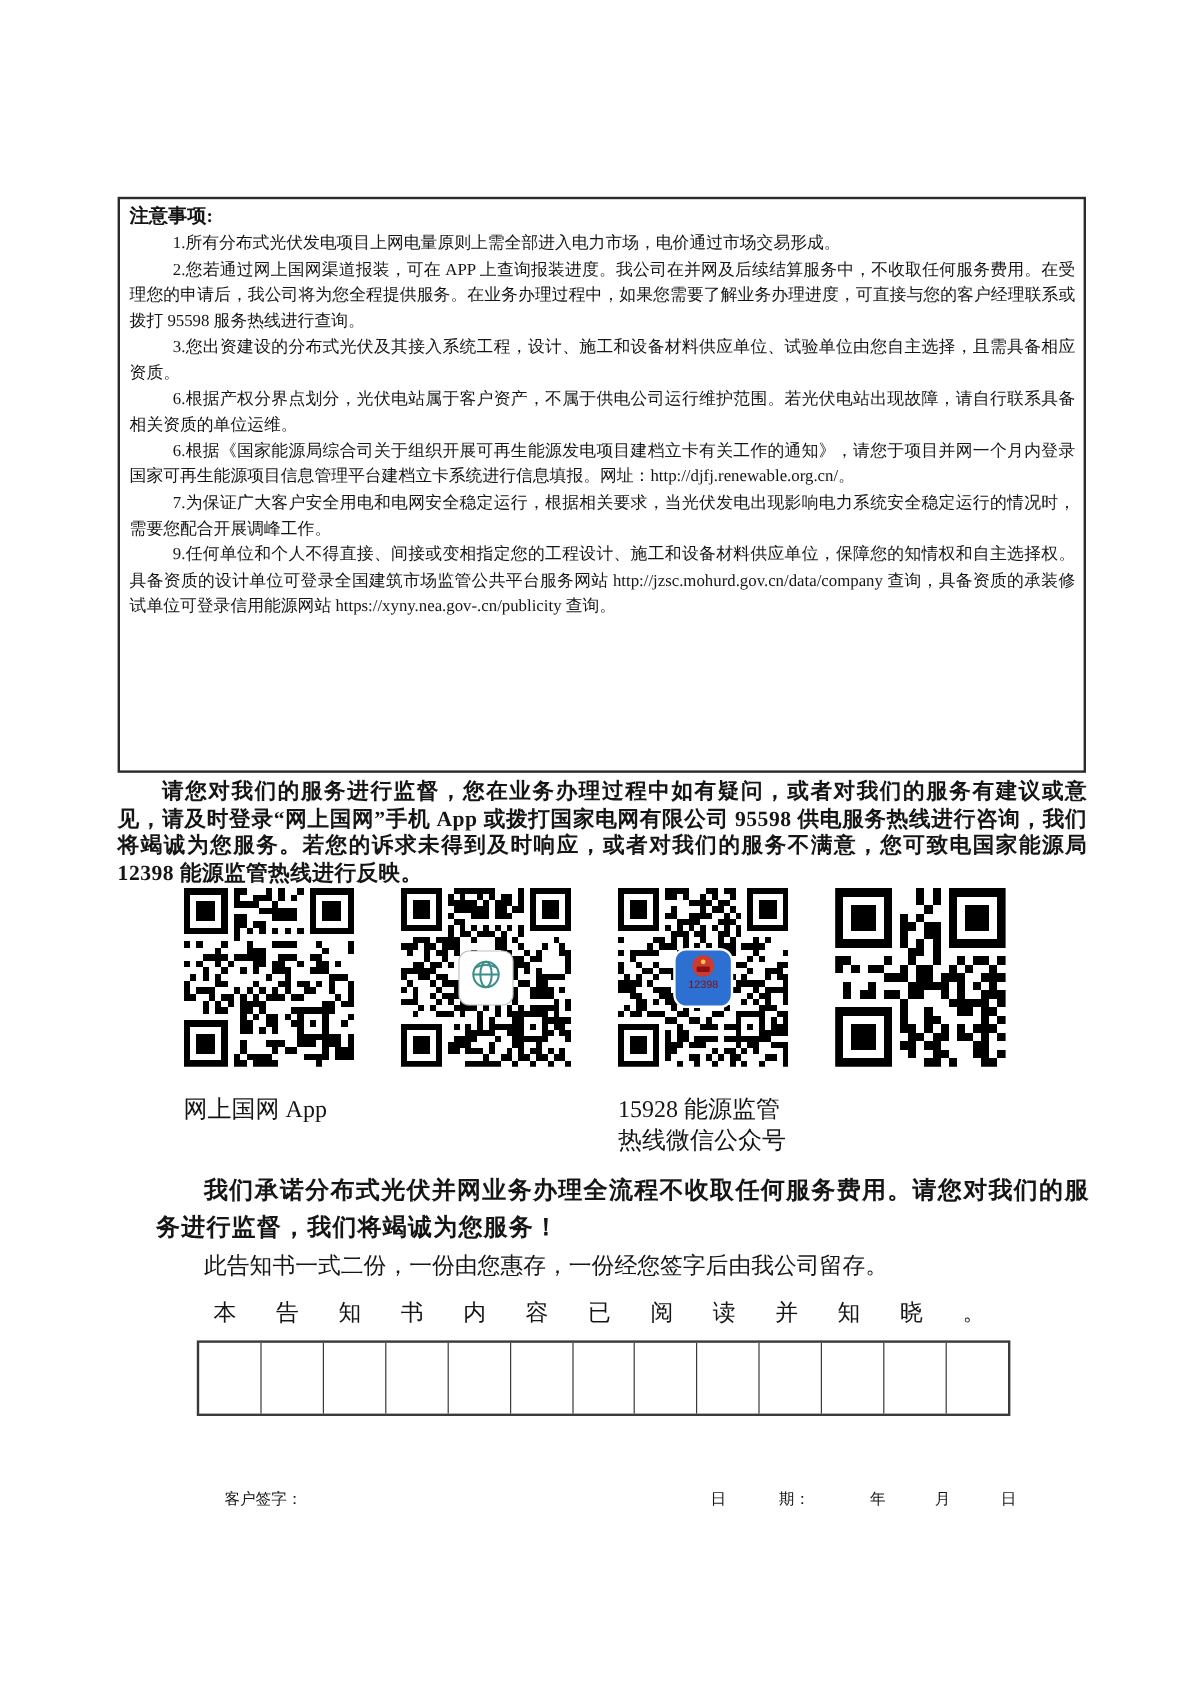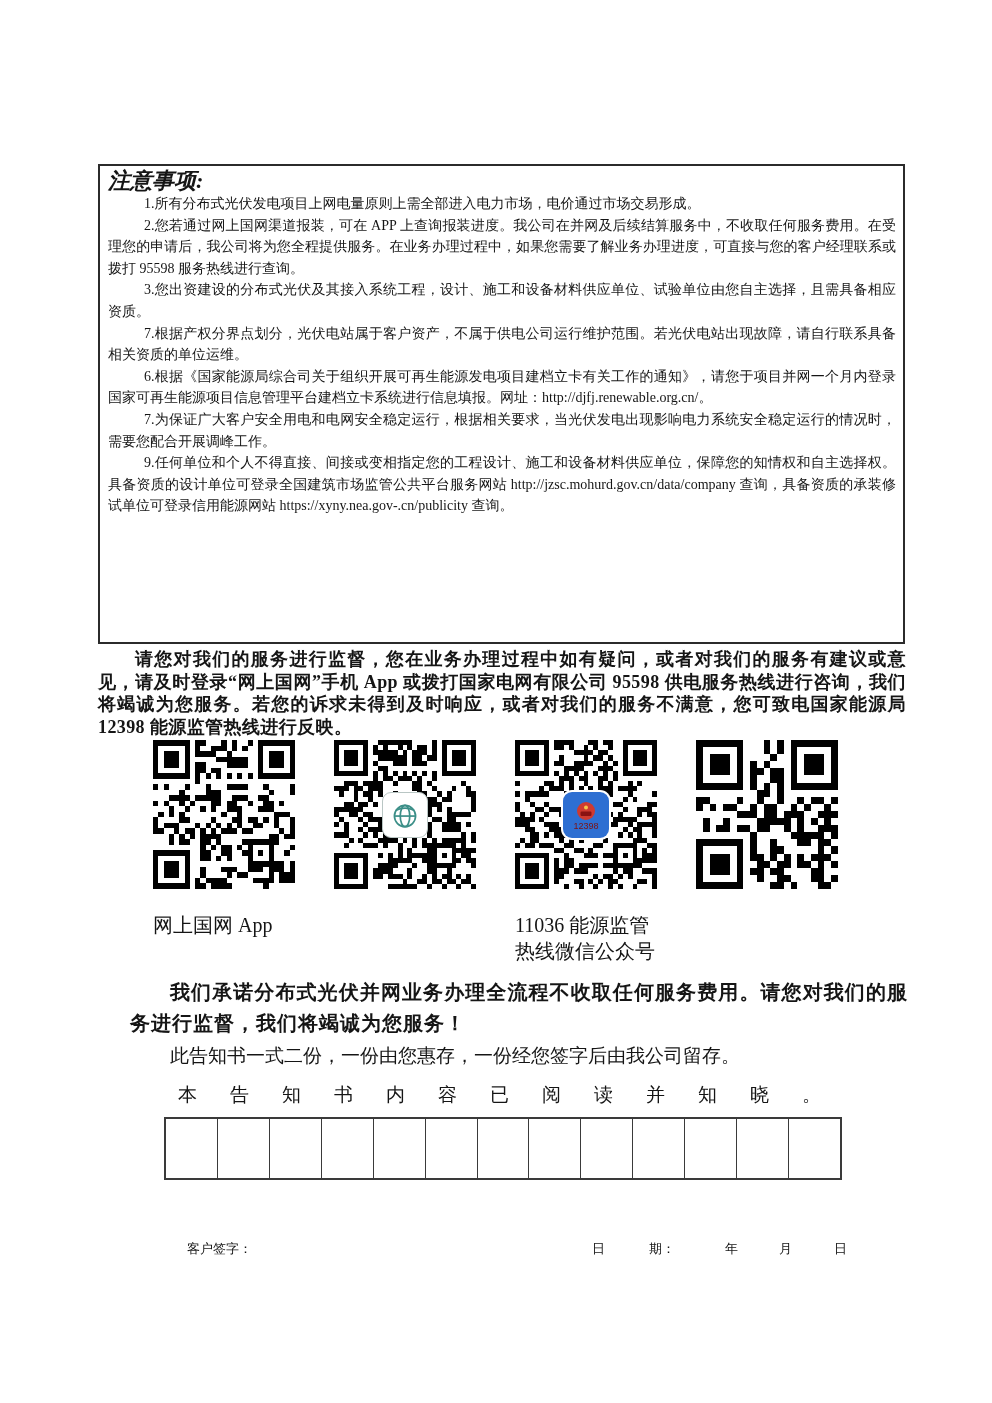--- a/index.html
+++ b/index.html
@@ -13,21 +13,21 @@
   }
   
   .notice-box{
     position:absolute;left:98px;top:164px;width:807px;height:480px;
     box-sizing:border-box;
     border:2px solid #2b2b2b;
     padding:3px 7px 0 8px;
     overflow:hidden;
   }
   .notice-title{
-    font-size:22px;font-weight:bold;line-height:24px;margin:0;font-style:italic;
+    font-size:16px;font-weight:bold;line-height:24px;margin:0;
   }
   .notice-box p.item{
     margin:0;
     font-size:14px;line-height:21.6px;
     text-indent:36px;
     text-align:justify;
   }
   
   .supervision{
     position:absolute;left:98px;top:648px;width:808px;
@@ -39,21 +39,21 @@
     position:absolute;left:98px;top:740px;width:807px;
     display:flex;gap:39px;padding-left:55px;box-sizing:border-box;
   }
   .qr-col{width:142px;flex:0 0 142px;}
   .qr-frame{
     position:relative;width:142px;height:149px;background:#fff;
   }
   .qr-frame svg{display:block;width:100%;height:100%;}
   .qr-logo{
     position:absolute;top:50%;left:50%;transform:translate(-50%,-50%);
-    display:flex;flex-direction:column;align-items:center;justify-content:center;
+    display:flex;flex-direction:column;align-items:center;
   }
   .qr-logo.green{
     width:44px;height:44px;background:#fff;border:1px solid #b9c6c4;border-radius:9px;
   }
   .qr-logo.green svg{width:36px;height:36px;}
   .qr-logo.blue{
     width:46px;height:46px;background:#2e6fd2;border-radius:9px;
     box-shadow:0 0 0 2px #ffffff;
   }
   .qr-logo.blue svg{width:20px;height:20px;margin-top:3px;}
@@ -105,21 +105,21 @@
 </head>
 <body>
 
 <div class="page">
 
   <div class="notice-box">
     <p class="notice-title">注意事项:</p>
     <p class="item">1.所有分布式光伏发电项目上网电量原则上需全部进入电力市场，电价通过市场交易形成。</p>
     <p class="item">2.您若通过网上国网渠道报装，可在 APP 上查询报装进度。我公司在并网及后续结算服务中，不收取任何服务费用。在受理您的申请后，我公司将为您全程提供服务。在业务办理过程中，如果您需要了解业务办理进度，可直接与您的客户经理联系或拨打 95598 服务热线进行查询。</p>
     <p class="item">3.您出资建设的分布式光伏及其接入系统工程，设计、施工和设备材料供应单位、试验单位由您自主选择，且需具备相应资质。</p>
-    <p class="item">7.根据产权分界点划分，光伏电站属于客户资产，不属于供电公司运行维护范围。若光伏电站出现故障，请自行联系具备相关资质的单位运维。</p>
+    <p class="item">6.根据产权分界点划分，光伏电站属于客户资产，不属于供电公司运行维护范围。若光伏电站出现故障，请自行联系具备相关资质的单位运维。</p>
     <p class="item">6.根据《国家能源局综合司关于组织开展可再生能源发电项目建档立卡有关工作的通知》，请您于项目并网一个月内登录国家可再生能源项目信息管理平台建档立卡系统进行信息填报。网址：http://djfj.renewable.org.cn/。</p>
     <p class="item">7.为保证广大客户安全用电和电网安全稳定运行，根据相关要求，当光伏发电出现影响电力系统安全稳定运行的情况时，需要您配合开展调峰工作。</p>
     <p class="item">9.任何单位和个人不得直接、间接或变相指定您的工程设计、施工和设备材料供应单位，保障您的知情权和自主选择权。具备资质的设计单位可登录全国建筑市场监管公共平台服务网站 http://jzsc.mohurd.gov.cn/data/company 查询，具备资质的承装修试单位可登录信用能源网站 https://xyny.nea.gov-.cn/publicity 查询。</p>
   </div>
 
   <p class="supervision">请您对我们的服务进行监督，您在业务办理过程中如有疑问，或者对我们的服务有建议或意见，请及时登录“网上国网”手机 App 或拨打国家电网有限公司 95598 供电服务热线进行咨询，我们将竭诚为您服务。若您的诉求未得到及时响应，或者对我们的服务不满意，您可致电国家能源局 12398 能源监管热线进行反映。</p>
 
   <div class="qr-row">
 
     <div class="qr-col">
@@ -158,21 +158,21 @@
         <div class="qr-logo blue">
           <svg viewBox="0 0 20 20">
             <circle cx="10" cy="10" r="9" fill="#cf3a30"></circle>
             <circle cx="10" cy="6.5" r="2" fill="#f6c54b"></circle>
             <rect x="4.5" y="10.5" width="11" height="4.5" rx="1.2" fill="#8a1212"></rect>
           </svg>
           <span class="badge-num">12398</span>
         </div>
       </div>
       <div class="qr-label">
-        <div class="l1">11036 能源监管</div>
+        <div class="l1">15928 能源监管</div>
         <div class="l2">热线微信公众号</div>
       </div>
     </div>
 
     <div class="qr-col">
       <div class="qr-frame">
           <svg viewBox="0 0 21 21" preserveAspectRatio="none" shape-rendering="crispEdges">
             <path d="M0 0h1v1h-1zM1 0h1v1h-1zM2 0h1v1h-1zM3 0h1v1h-1zM4 0h1v1h-1zM5 0h1v1h-1zM6 0h1v1h-1zM10 0h1v1h-1zM12 0h1v1h-1zM14 0h1v1h-1zM15 0h1v1h-1zM16 0h1v1h-1zM17 0h1v1h-1zM18 0h1v1h-1zM19 0h1v1h-1zM20 0h1v1h-1zM0 1h1v1h-1zM6 1h1v1h-1zM10 1h1v1h-1zM12 1h1v1h-1zM14 1h1v1h-1zM20 1h1v1h-1zM0 2h1v1h-1zM2 2h1v1h-1zM3 2h1v1h-1zM4 2h1v1h-1zM6 2h1v1h-1zM11 2h1v1h-1zM14 2h1v1h-1zM16 2h1v1h-1zM17 2h1v1h-1zM18 2h1v1h-1zM20 2h1v1h-1zM0 3h1v1h-1zM2 3h1v1h-1zM3 3h1v1h-1zM4 3h1v1h-1zM6 3h1v1h-1zM8 3h1v1h-1zM10 3h1v1h-1zM14 3h1v1h-1zM16 3h1v1h-1zM17 3h1v1h-1zM18 3h1v1h-1zM20 3h1v1h-1zM0 4h1v1h-1zM2 4h1v1h-1zM3 4h1v1h-1zM4 4h1v1h-1zM6 4h1v1h-1zM8 4h1v1h-1zM9 4h1v1h-1zM11 4h1v1h-1zM12 4h1v1h-1zM14 4h1v1h-1zM16 4h1v1h-1zM17 4h1v1h-1zM18 4h1v1h-1zM20 4h1v1h-1zM0 5h1v1h-1zM6 5h1v1h-1zM8 5h1v1h-1zM11 5h1v1h-1zM12 5h1v1h-1zM14 5h1v1h-1zM20 5h1v1h-1zM0 6h1v1h-1zM1 6h1v1h-1zM2 6h1v1h-1zM3 6h1v1h-1zM4 6h1v1h-1zM5 6h1v1h-1zM6 6h1v1h-1zM8 6h1v1h-1zM10 6h1v1h-1zM12 6h1v1h-1zM14 6h1v1h-1zM15 6h1v1h-1zM16 6h1v1h-1zM17 6h1v1h-1zM18 6h1v1h-1zM19 6h1v1h-1zM20 6h1v1h-1zM9 7h1v1h-1zM10 7h1v1h-1zM12 7h1v1h-1zM0 8h1v1h-1zM1 8h1v1h-1zM6 8h1v1h-1zM9 8h1v1h-1zM12 8h1v1h-1zM15 8h1v1h-1zM17 8h1v1h-1zM18 8h1v1h-1zM20 8h1v1h-1zM0 9h1v1h-1zM2 9h1v1h-1zM4 9h1v1h-1zM5 9h1v1h-1zM8 9h1v1h-1zM10 9h1v1h-1zM11 9h1v1h-1zM14 9h1v1h-1zM16 9h1v1h-1zM19 9h1v1h-1zM6 10h1v1h-1zM7 10h1v1h-1zM8 10h1v1h-1zM10 10h1v1h-1zM11 10h1v1h-1zM13 10h1v1h-1zM14 10h1v1h-1zM15 10h1v1h-1zM18 10h1v1h-1zM19 10h1v1h-1zM20 10h1v1h-1zM1 11h1v1h-1zM4 11h1v1h-1zM9 11h1v1h-1zM10 11h1v1h-1zM11 11h1v1h-1zM12 11h1v1h-1zM13 11h1v1h-1zM15 11h1v1h-1zM17 11h1v1h-1zM19 11h1v1h-1zM1 12h1v1h-1zM3 12h1v1h-1zM4 12h1v1h-1zM6 12h1v1h-1zM7 12h1v1h-1zM9 12h1v1h-1zM10 12h1v1h-1zM13 12h1v1h-1zM15 12h1v1h-1zM18 12h1v1h-1zM19 12h1v1h-1zM20 12h1v1h-1zM8 13h1v1h-1zM14 13h1v1h-1zM15 13h1v1h-1zM16 13h1v1h-1zM17 13h1v1h-1zM18 13h1v1h-1zM20 13h1v1h-1zM0 14h1v1h-1zM1 14h1v1h-1zM2 14h1v1h-1zM3 14h1v1h-1zM4 14h1v1h-1zM5 14h1v1h-1zM6 14h1v1h-1zM8 14h1v1h-1zM11 14h1v1h-1zM15 14h1v1h-1zM16 14h1v1h-1zM18 14h1v1h-1zM19 14h1v1h-1zM0 15h1v1h-1zM6 15h1v1h-1zM8 15h1v1h-1zM11 15h1v1h-1zM12 15h1v1h-1zM18 15h1v1h-1zM20 15h1v1h-1zM0 16h1v1h-1zM2 16h1v1h-1zM3 16h1v1h-1zM4 16h1v1h-1zM6 16h1v1h-1zM8 16h1v1h-1zM9 16h1v1h-1zM11 16h1v1h-1zM13 16h1v1h-1zM15 16h1v1h-1zM17 16h1v1h-1zM18 16h1v1h-1zM19 16h1v1h-1zM0 17h1v1h-1zM2 17h1v1h-1zM3 17h1v1h-1zM4 17h1v1h-1zM6 17h1v1h-1zM9 17h1v1h-1zM10 17h1v1h-1zM12 17h1v1h-1zM13 17h1v1h-1zM15 17h1v1h-1zM16 17h1v1h-1zM18 17h1v1h-1zM20 17h1v1h-1zM0 18h1v1h-1zM2 18h1v1h-1zM3 18h1v1h-1zM4 18h1v1h-1zM6 18h1v1h-1zM8 18h1v1h-1zM9 18h1v1h-1zM11 18h1v1h-1zM12 18h1v1h-1zM17 18h1v1h-1zM18 18h1v1h-1zM0 19h1v1h-1zM6 19h1v1h-1zM9 19h1v1h-1zM12 19h1v1h-1zM13 19h1v1h-1zM17 19h1v1h-1zM18 19h1v1h-1zM20 19h1v1h-1zM0 20h1v1h-1zM1 20h1v1h-1zM2 20h1v1h-1zM3 20h1v1h-1zM4 20h1v1h-1zM5 20h1v1h-1zM6 20h1v1h-1zM11 20h1v1h-1zM12 20h1v1h-1zM14 20h1v1h-1zM18 20h1v1h-1zM19 20h1v1h-1z" fill="#000"></path>
           </svg>
         </div>

